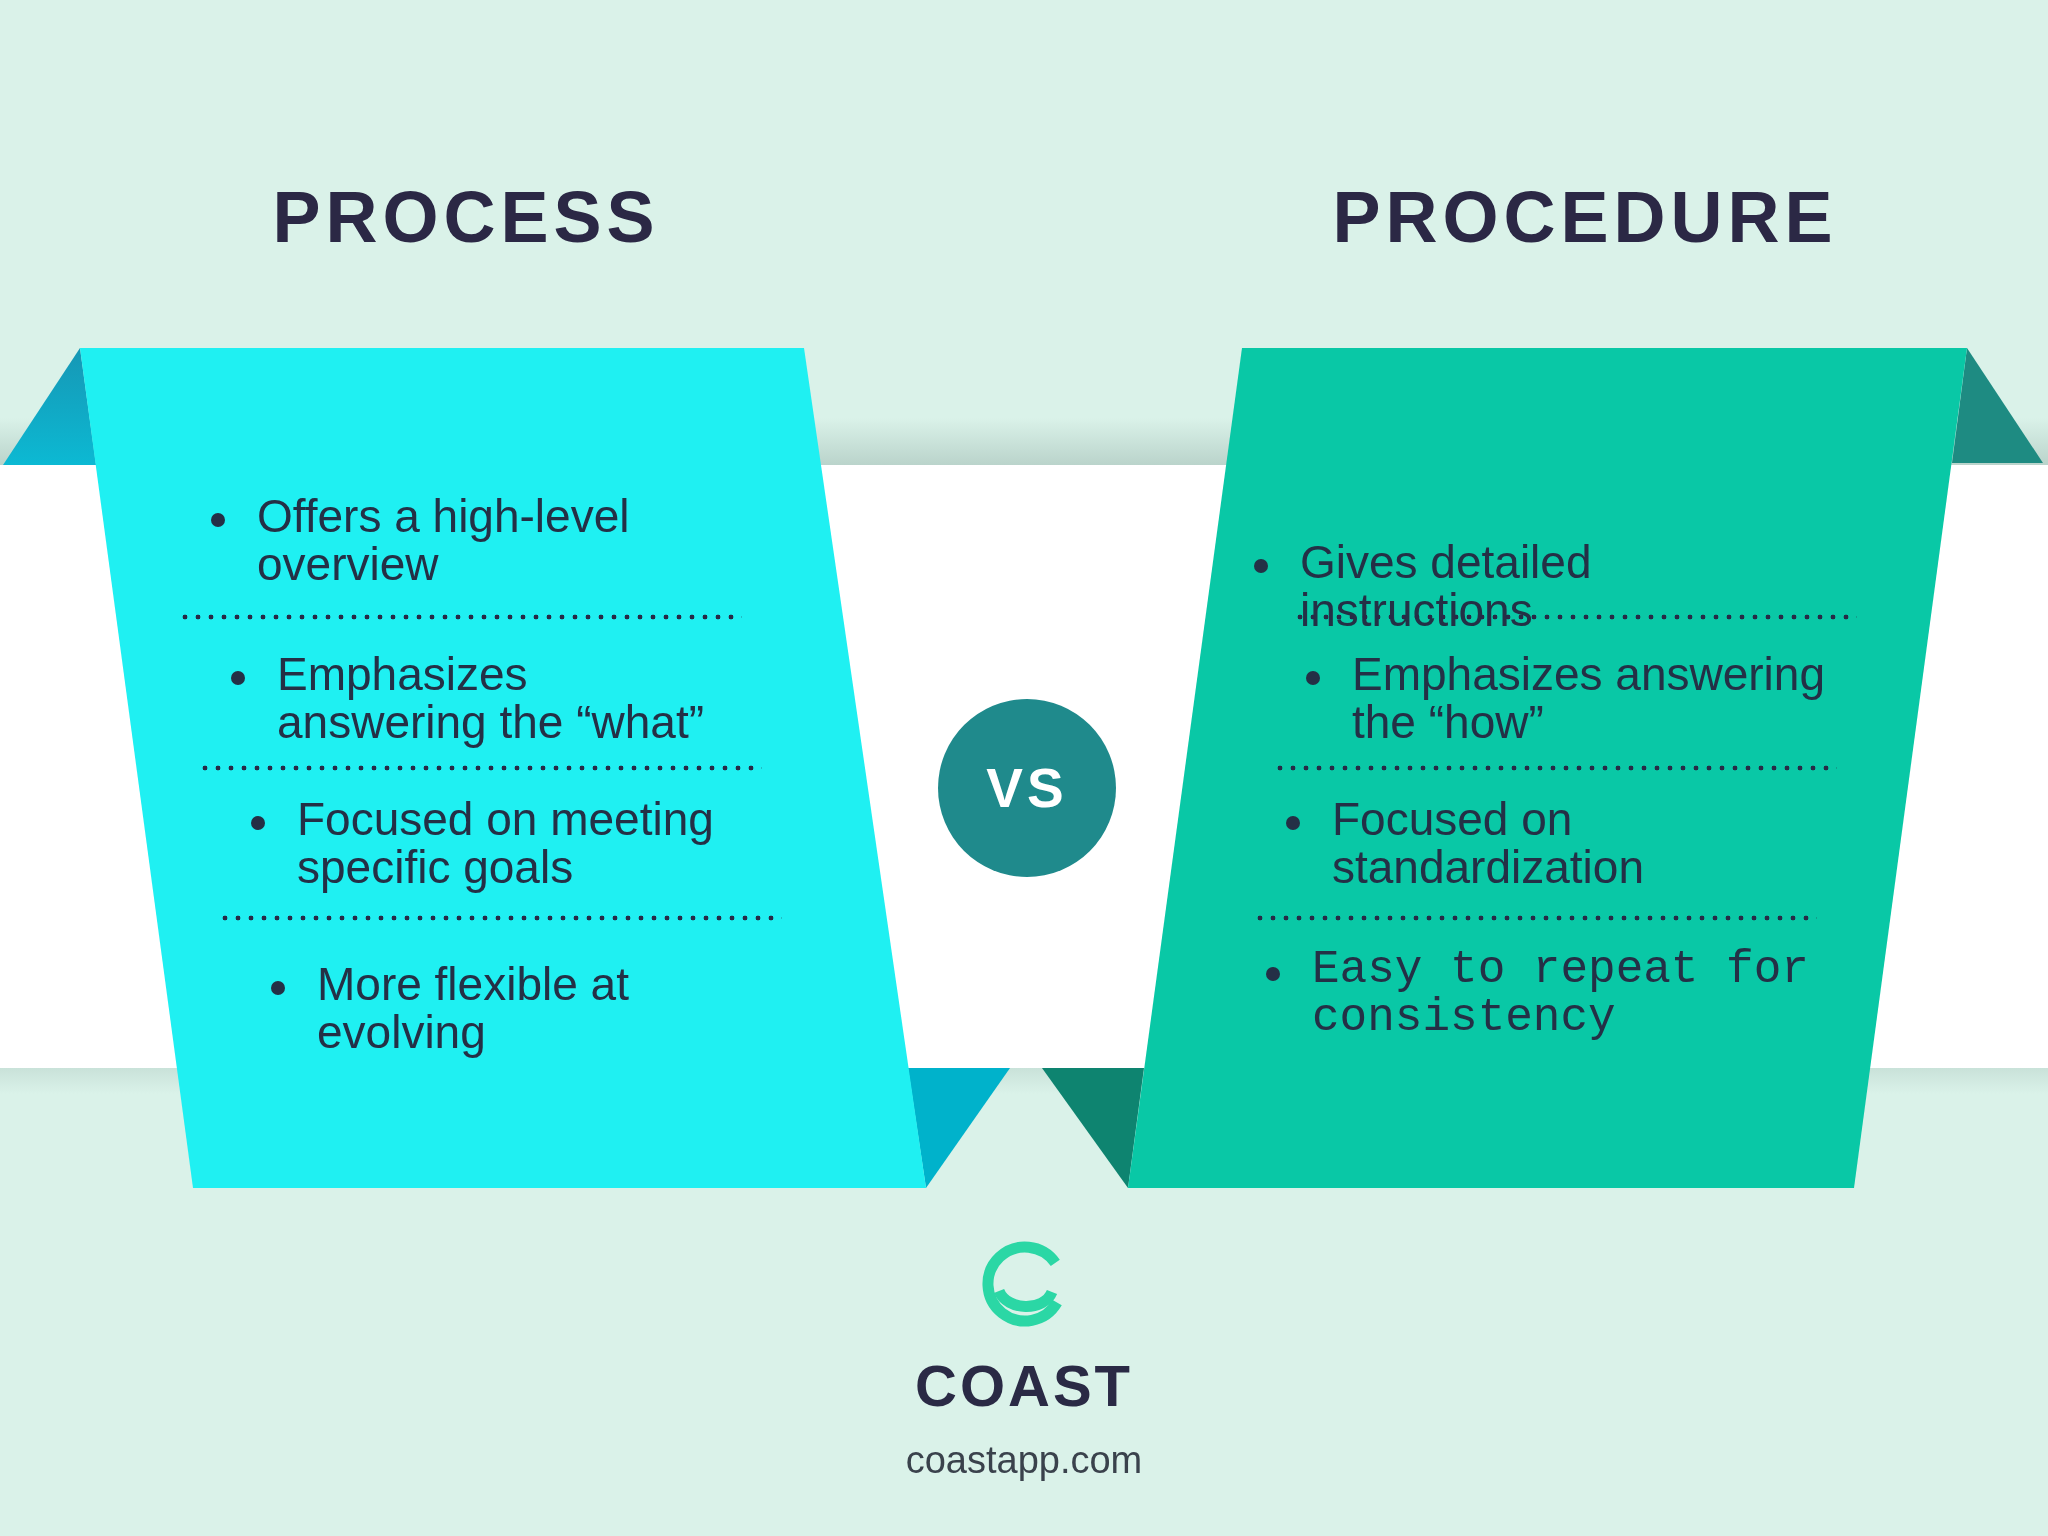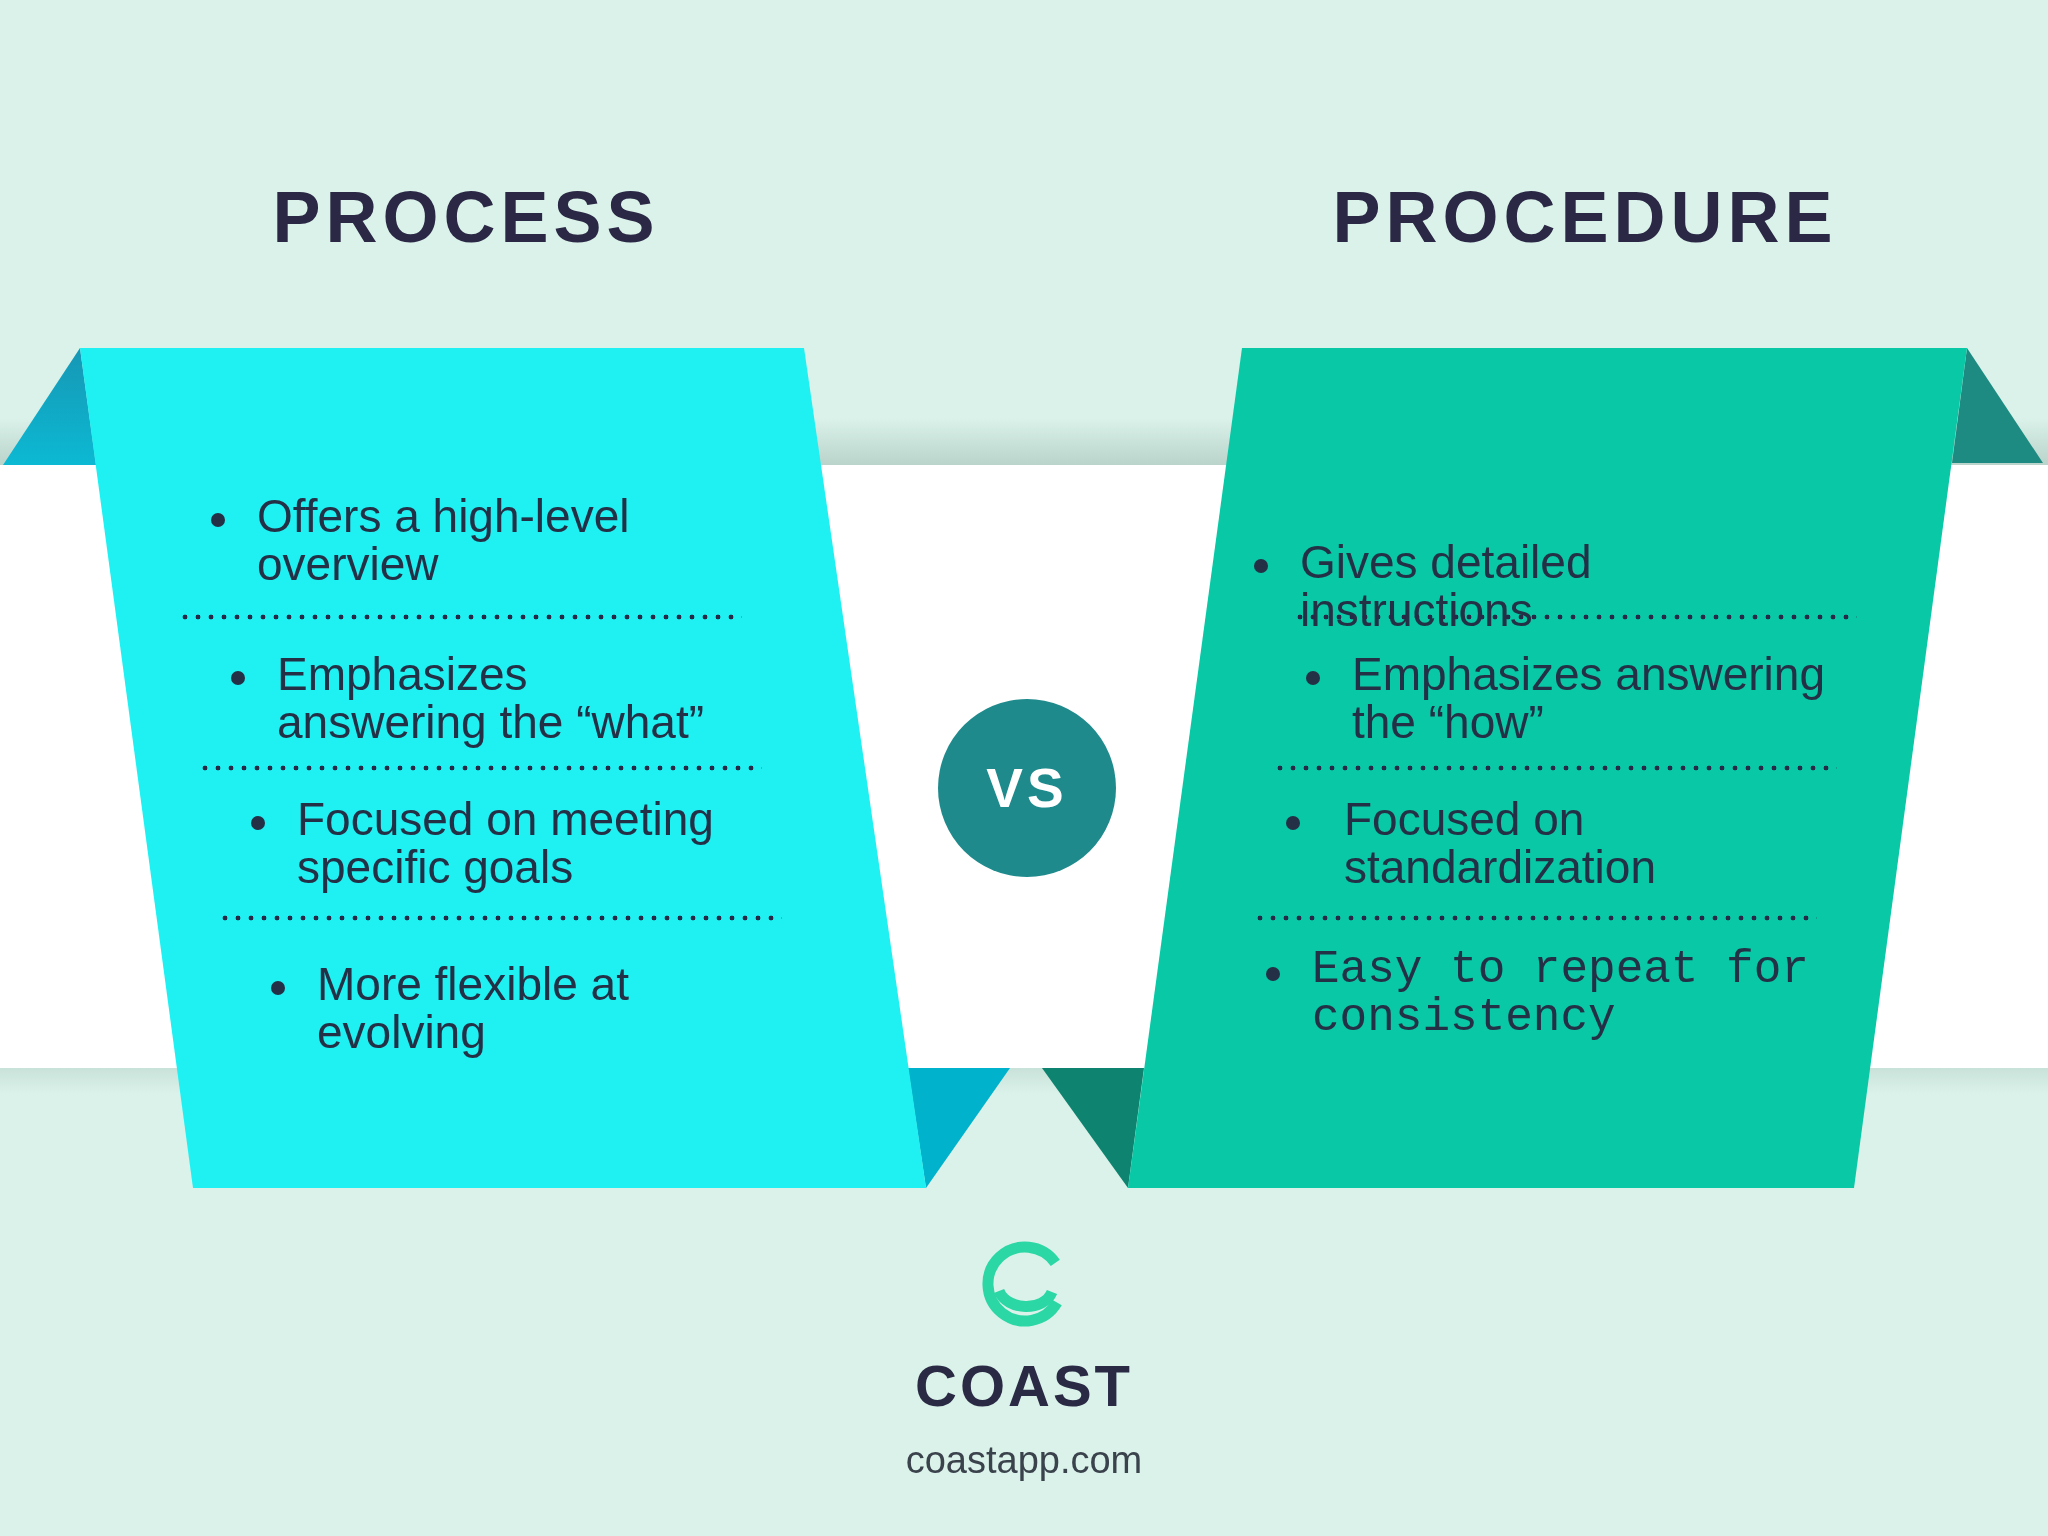--- a/index.html
+++ b/index.html
@@ -135,21 +135,21 @@
 
   <div class="abs item" style="left:1306px;top:650px;">
     <span class="dot"></span>
     <div>
       <div>Emphasizes answering</div>
       <div>the “how”</div>
     </div>
   </div>
   <div class="abs dots" style="left:1277px;top:765px;"></div>
 
-  <div class="abs item" style="left:1286px;top:795px;gap:12px;">
+  <div class="abs item" style="left:1286px;top:795px;">
     <span class="dot"></span>
     <div>
       <div>Focused on</div>
       <div>standardization</div>
     </div>
   </div>
   <div class="abs dots" style="left:1257px;top:915px;"></div>
 
   <div class="abs item" style="left:1266px;top:946px;font-family:Liberation Mono, monospace;">
     <span class="dot"></span>

